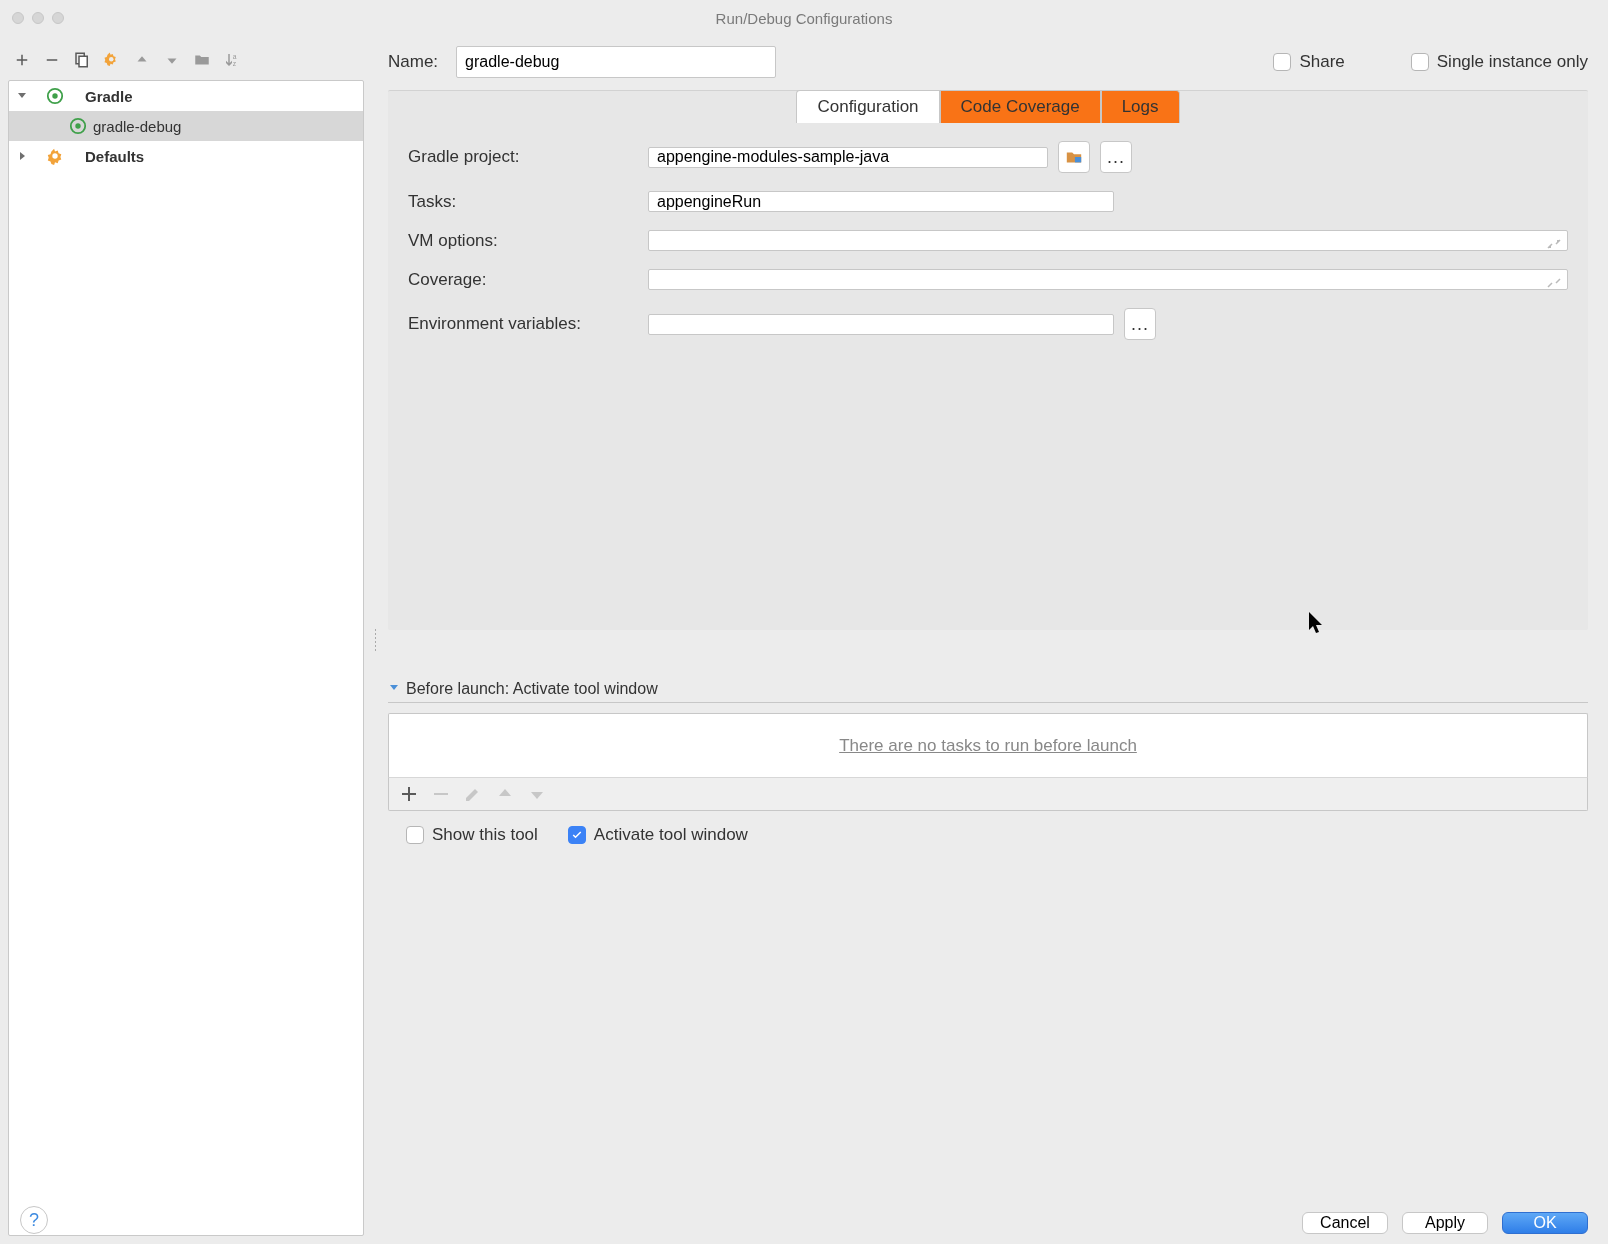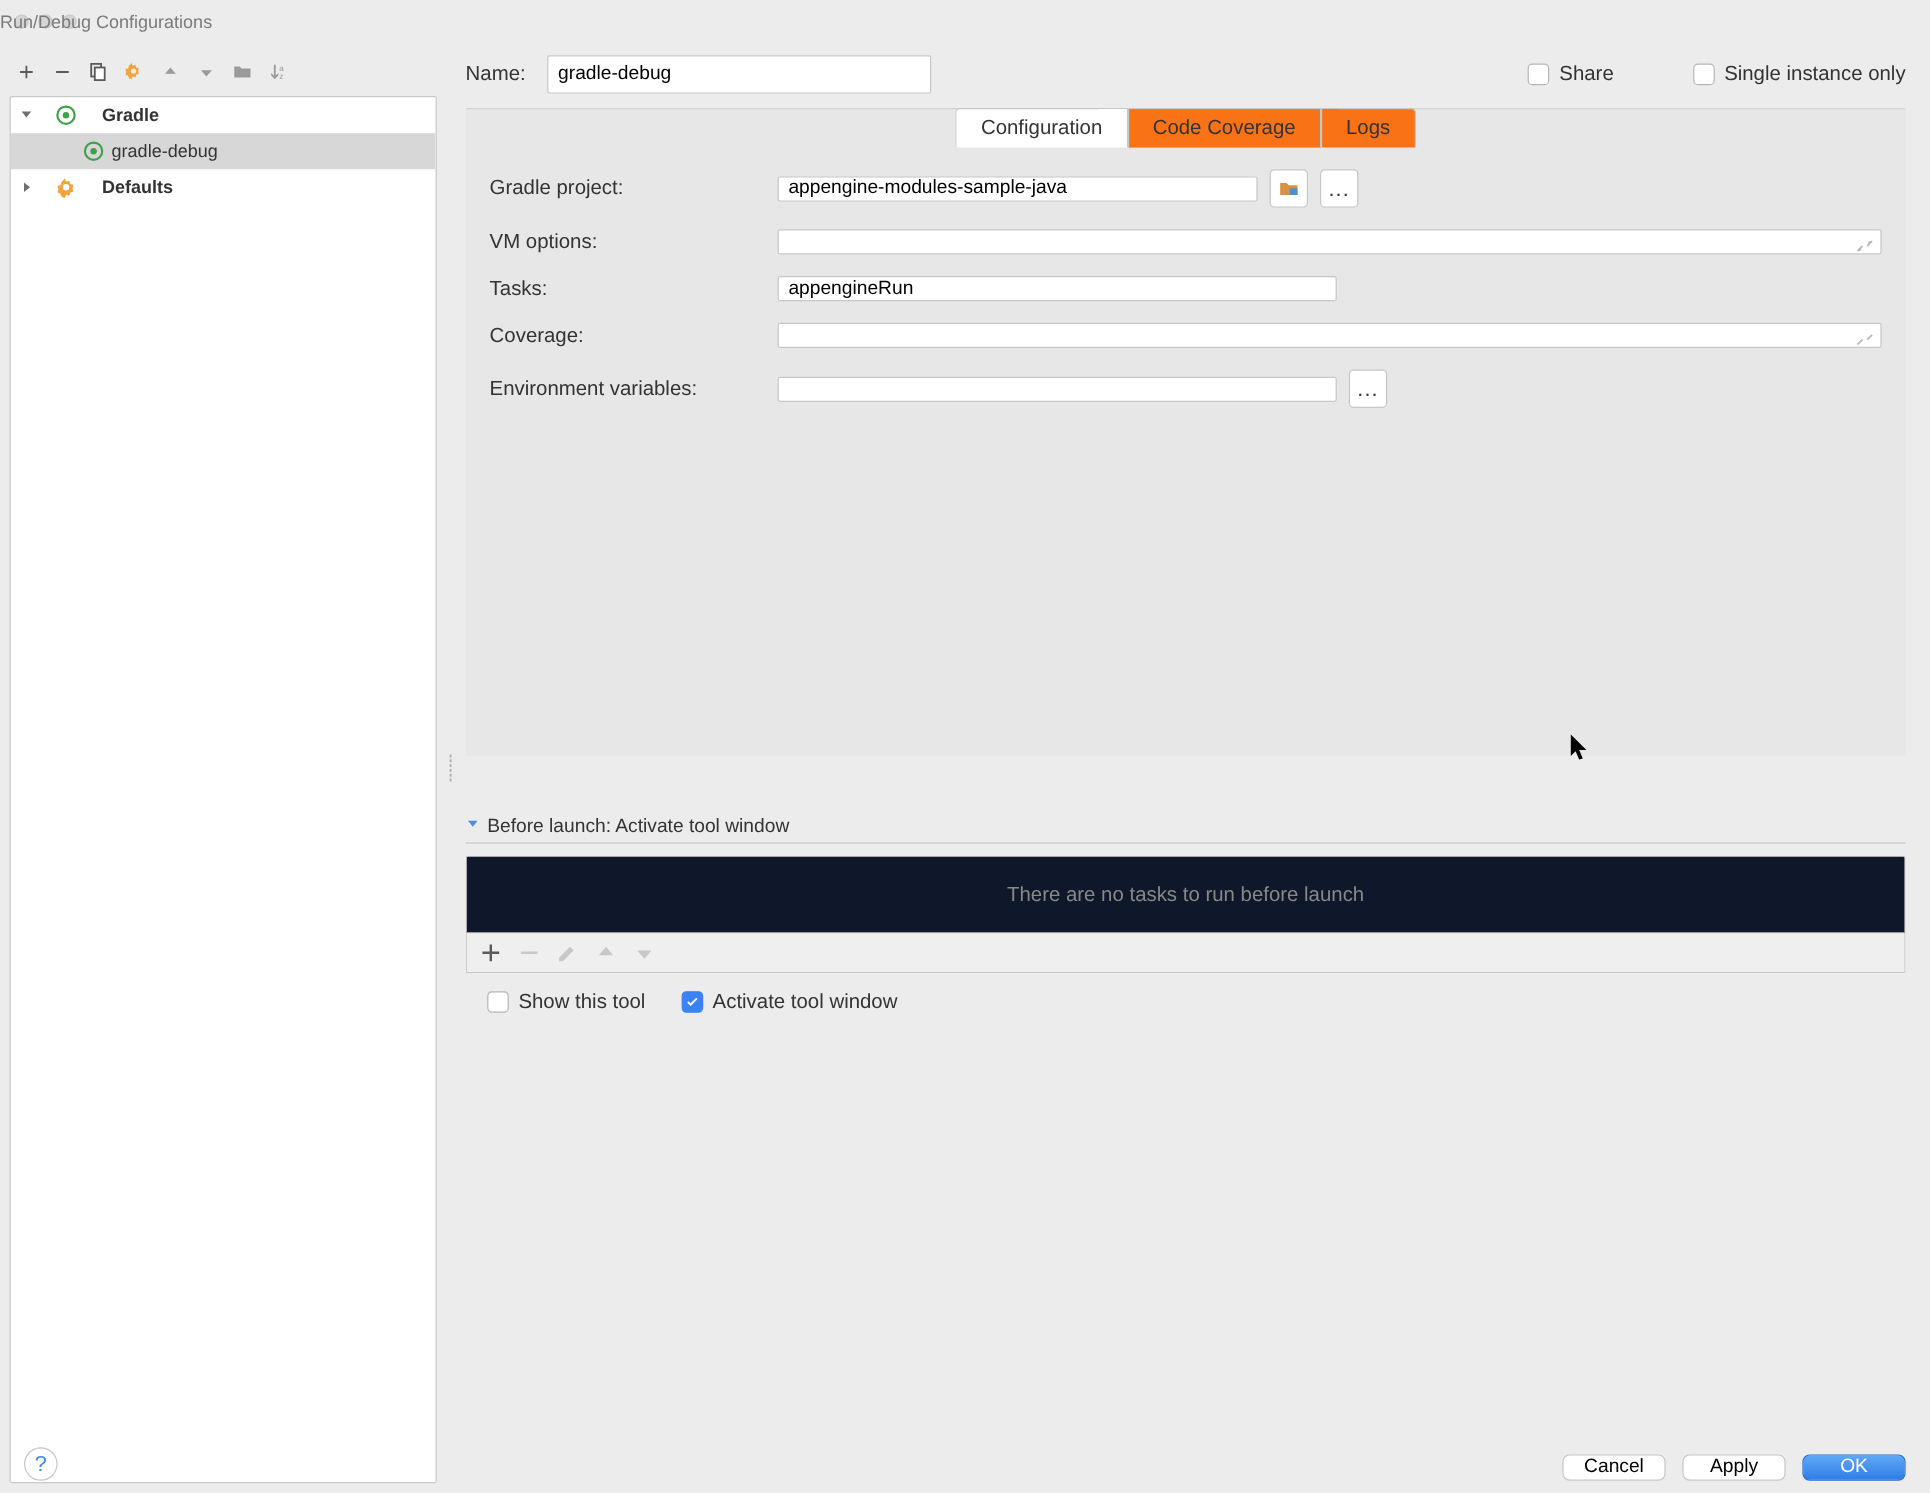--- a/index.html
+++ b/index.html
@@ -24,21 +24,21 @@
   gap: 8px;
   padding-left: 12px;
 }
 .light {
   width: 12px; height: 12px; border-radius: 50%;
   background: #d6d6d6; border: 1px solid #c7c7c7;
 }
 .title {
   position: absolute;
   left: 0; right: 0;
-  text-align: left;
+  text-align: center;
   font-size: 15px;
   color: #7a7a7a;
   pointer-events: none;
 }
 .content {
   display: flex;
   height: calc(100% - 36px);
 }
 .left-panel {
   width: 372px;
@@ -186,29 +186,30 @@
   align-items: center;
   gap: 6px;
   font-size: 16px;
   border-bottom: 1px solid #c7c7c7;
   padding-bottom: 4px;
 }
 .section-header .arrow { color: #4a8fd8; }
 .task-box {
   margin-top: 10px;
   border: 1px solid #c7c7c7;
-  background: #0f172a;
+  background: #ffffff;
   height: 64px;
   display: flex;
   align-items: center;
   justify-content: center;
   color: #888;
   font-size: 17px;
   border-bottom: none;
   border-radius: 2px 2px 0 0;
+  text-decoration: underline;
 }
 .task-toolbar {
   border: 1px solid #c7c7c7;
   border-top: 1px solid #d7d7d7;
   background: #efefef;
   height: 34px;
   display: flex;
   align-items: center;
   gap: 12px;
   padding: 0 10px;
@@ -417,41 +418,41 @@
         <input class="text-input form-field" style="flex: 0 0 400px;" value="appengine-modules-sample-java">
         <div class="trailing-btn">
           <svg viewBox="0 0 20 20" width="18" height="18">
               <path fill="#d89244" d="M2 5h6l2 2h8v9H2z"></path>
               <rect x="11" y="10" width="7" height="6" fill="#4a8fd8"></rect>
             </svg>
         </div>
         <div class="trailing-btn">
           <span style="font-size:18px; letter-spacing:1px;">...</span>
         </div>
+      </div>
+
+      <div class="form-row">
+        <div class="form-label">Tasks:</div>
+        <input class="text-input form-field" style="flex: 0 0 466px;" value="appengineRun">
       </div>
 
       <div class="form-row">
         <div class="form-label">VM options:</div>
         <div class="expand-input">
           <input class="text-input form-field" style="width: 100%;" value="">
           <span class="expand-icon">
             <svg viewBox="0 0 16 16">
                 <path fill="#bababa" d="M2 9l3 3M2 12h3v-3M14 7l-3-3M14 4h-3v3"></path>
                 <path stroke="#bababa" stroke-width="1.5" d="M2 12l4-4M14 4l-4 4"></path>
               </svg>
           </span>
         </div>
       </div>
 
       <div class="form-row">
-        <div class="form-label">Tasks:</div>
-        <input class="text-input form-field" style="flex: 0 0 466px;" value="appengineRun">
-      </div>
-
-      <div class="form-row">
         <div class="form-label">Coverage:</div>
         <div class="expand-input">
           <input class="text-input form-field" style="width: 100%;" value="">
           <span class="expand-icon">
             <svg viewBox="0 0 16 16">
                 <path stroke="#bababa" stroke-width="1.5" d="M2 12l4-4M14 4l-4 4"></path>
               </svg>
           </span>
         </div>
       </div>

